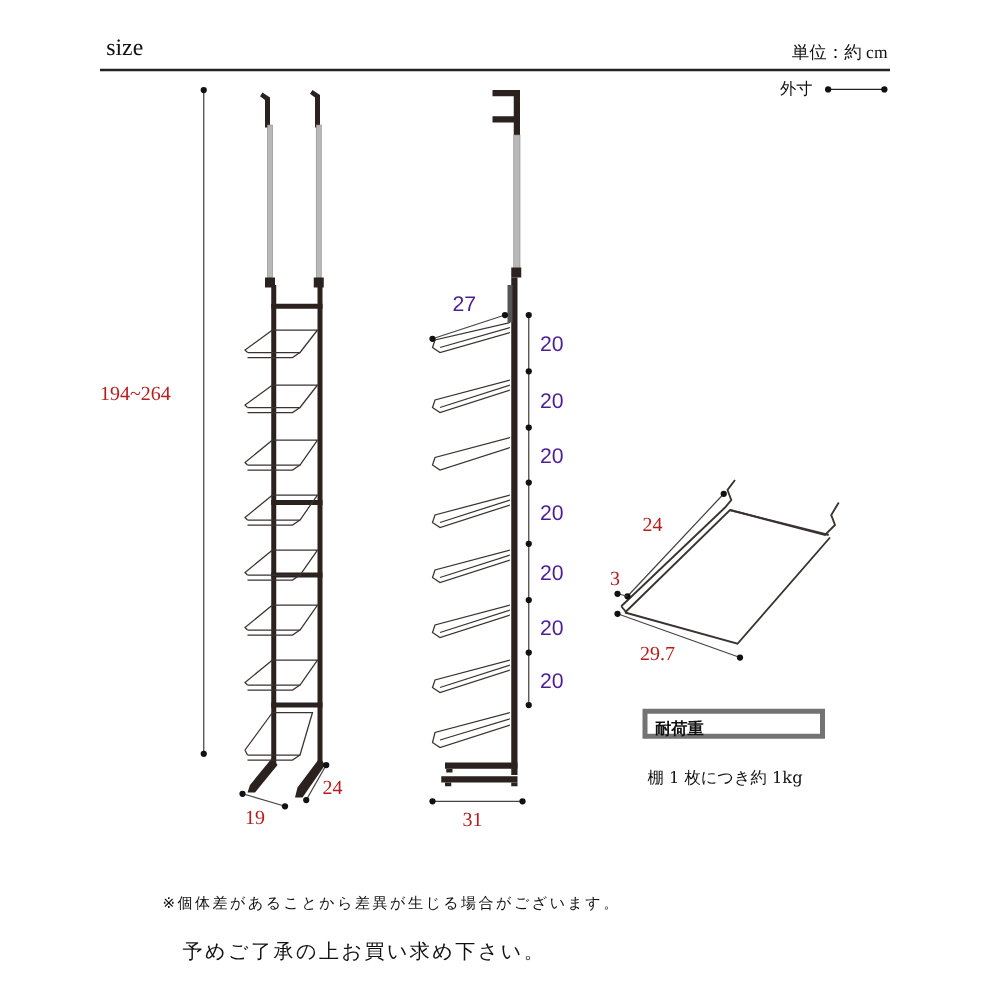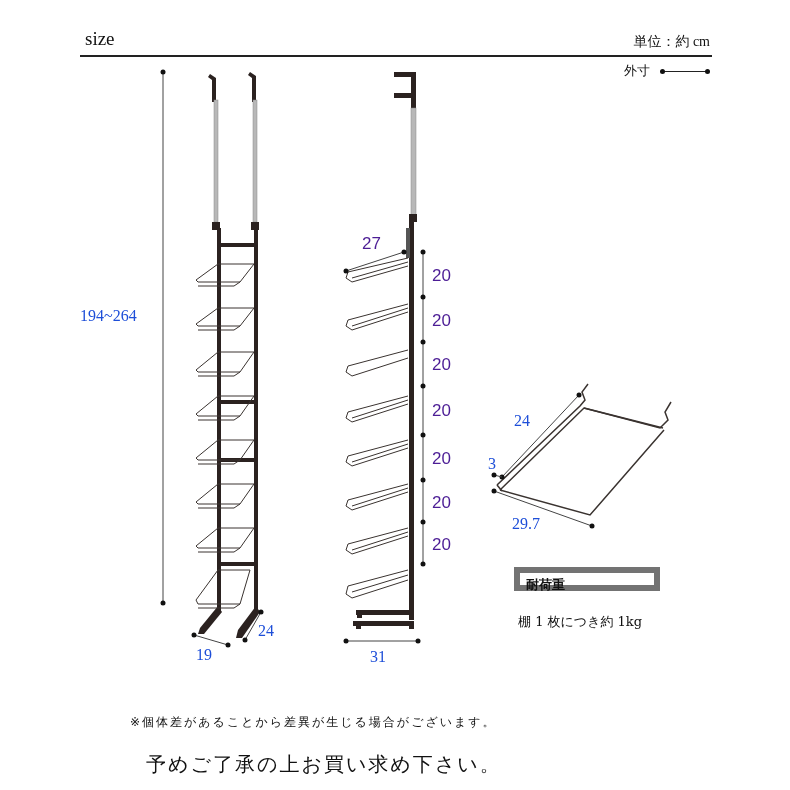--- a/index.html
+++ b/index.html
@@ -7,25 +7,25 @@
          font-family:"DejaVu Serif", serif; color:#111; }
   .abs { position:absolute; }
   .title { left:85px; top:28px; font-size:19px; font-family:"Liberation Serif", serif; }
   .unit { right:80px; top:33px; font-size:14px; font-family:"Liberation Serif", serif; }
   .rule { left:80px; top:55px; width:632px; height:2px; background:#222; }
   .legend { left:624px; top:62px; font-size:13px; font-family:"Liberation Serif", serif; display:flex; align-items:center; gap:12px; }
   .legend-line { width:46px; height:1px; background:#222; position:relative; }
   .legend-line::before, .legend-line::after { content:""; position:absolute; top:-2px; width:5px; height:5px; border-radius:50%; background:#111; }
   .legend-line::before { left:-2px; } .legend-line::after { right:-2px; }
   .dim { font-family:"Liberation Sans", sans-serif; font-size:17px; color:#4c1d95; }
-  .dim-serif { font-family:"Liberation Serif", serif; font-size:16px; color:#1d4ed8; }
-  .load-box { left:514px; top:567px; width:146px; height:24px; border:6px solid #737373; box-sizing:border-box; font-size:13px; font-weight:bold; padding:3px 6px; font-family:"DejaVu Serif", serif; }
+  .dim-serif { font-family:"Liberation Serif", serif; font-size:16px; color:#b91c1c; }
+  .load-box { left:514px; top:567px; width:146px; height:24px; border:4px solid #737373; box-sizing:border-box; font-size:13px; font-weight:bold; padding:3px 6px; font-family:"DejaVu Serif", serif; }
   .load-text { left:518px; top:597px; font-size:13px; font-family:"DejaVu Serif", serif;margin-top:16px; }
   .note1 { left:130px; top:714px; font-size:12px; letter-spacing:2px; font-family:"DejaVu Sans", sans-serif; }
-  .note2 { left:146px; top:751px; font-size:20px; letter-spacing:2px; font-family:Liberation Mono, monospace; }
+  .note2 { left:146px; top:751px; font-size:16px; letter-spacing:2px; font-family:Liberation Mono, monospace; }
   svg { position:absolute; left:0; top:0; }
 </style>
 </head>
 <body>
 
 <div class="abs title">size</div>
 <div class="abs unit">単位：約 cm</div>
 <div class="abs rule"></div>
 <div class="abs legend">
   <span>外寸</span>

